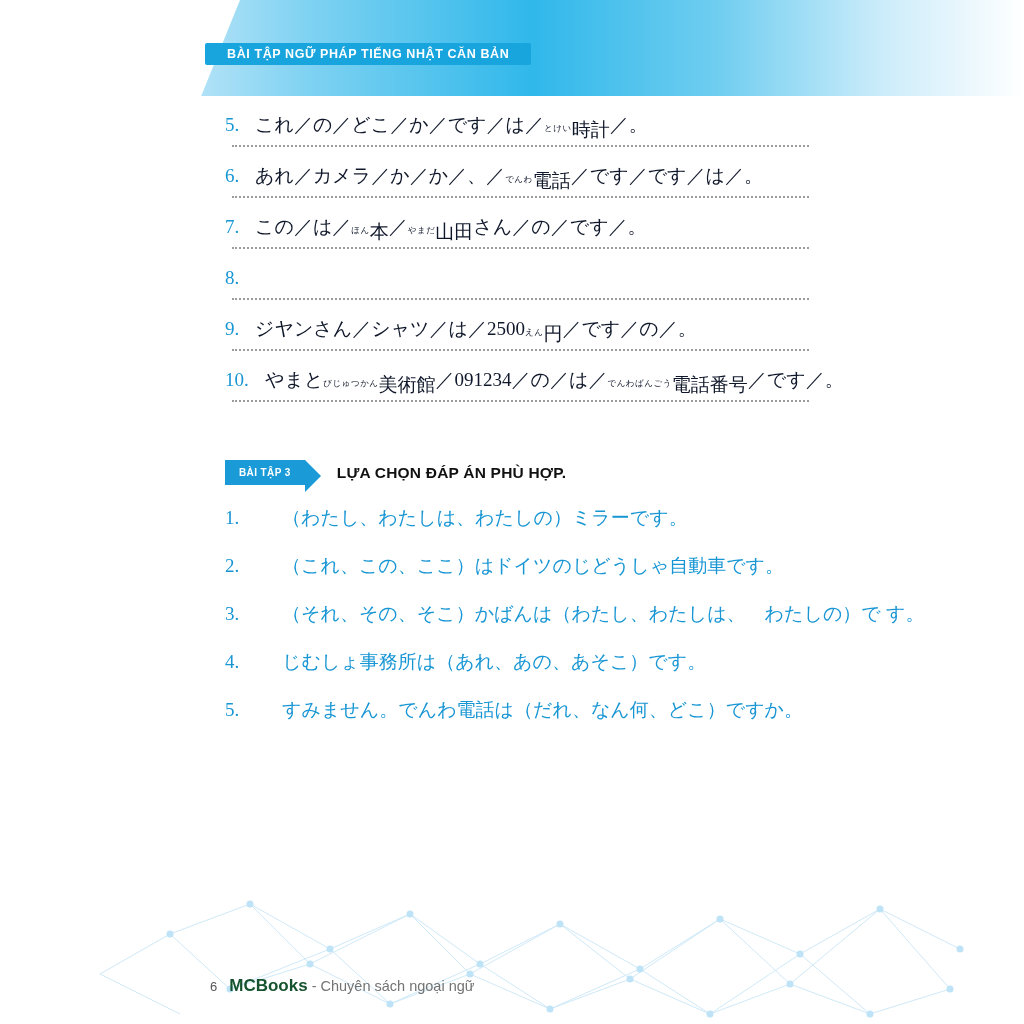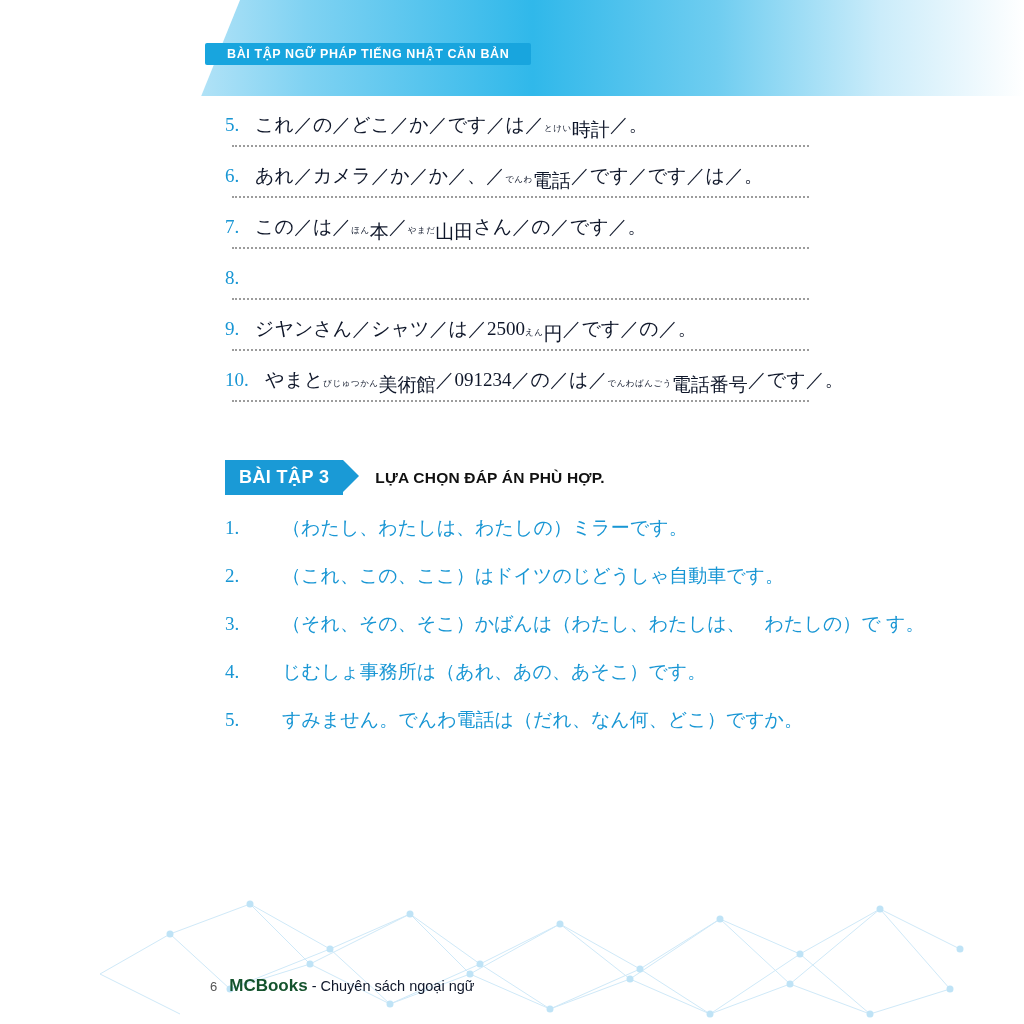--- a/index.html
+++ b/index.html
@@ -114,21 +114,21 @@
   
   .section{
     display:flex;align-items:center;
     padding-left:225px;
     margin-top:58px;
   }
   .badge{
     position:relative;
     background:#1a9ad6;
     color:#fff;
-    font-size:18px;font-weight:bold;letter-spacing:.4px;
+    font-size:10px;font-weight:bold;letter-spacing:.4px;
     padding:7px 14px 7px 14px;
     display:flex;align-items:center;
   }
   .badge:after{
     content:"";
     position:absolute;right:-16px;top:0;
     width:0;height:0;
     border-top:16px solid transparent;
     border-bottom:16px solid transparent;
     border-left:16px solid #1a9ad6;
@@ -164,21 +164,21 @@
     display:flex;align-items:baseline;
     padding-left:210px;
   }
   .pg{
     color:#555;font-size:13px;margin-right:12px;
   }
   .mc{
     color:#14532d;font-size:17px;font-weight:bold;
   }
   .mct{
-    color:#0f172a;font-size:14.5px;margin-left:4px;
+    color:#737373;font-size:14.5px;margin-left:4px;
   }
 </style>
 </head>
 <body>
 
 <div class="page">
 
   <div class="top-band"></div>
   <div class="band-white-left"></div>
   <div class="band-diag2"></div>

